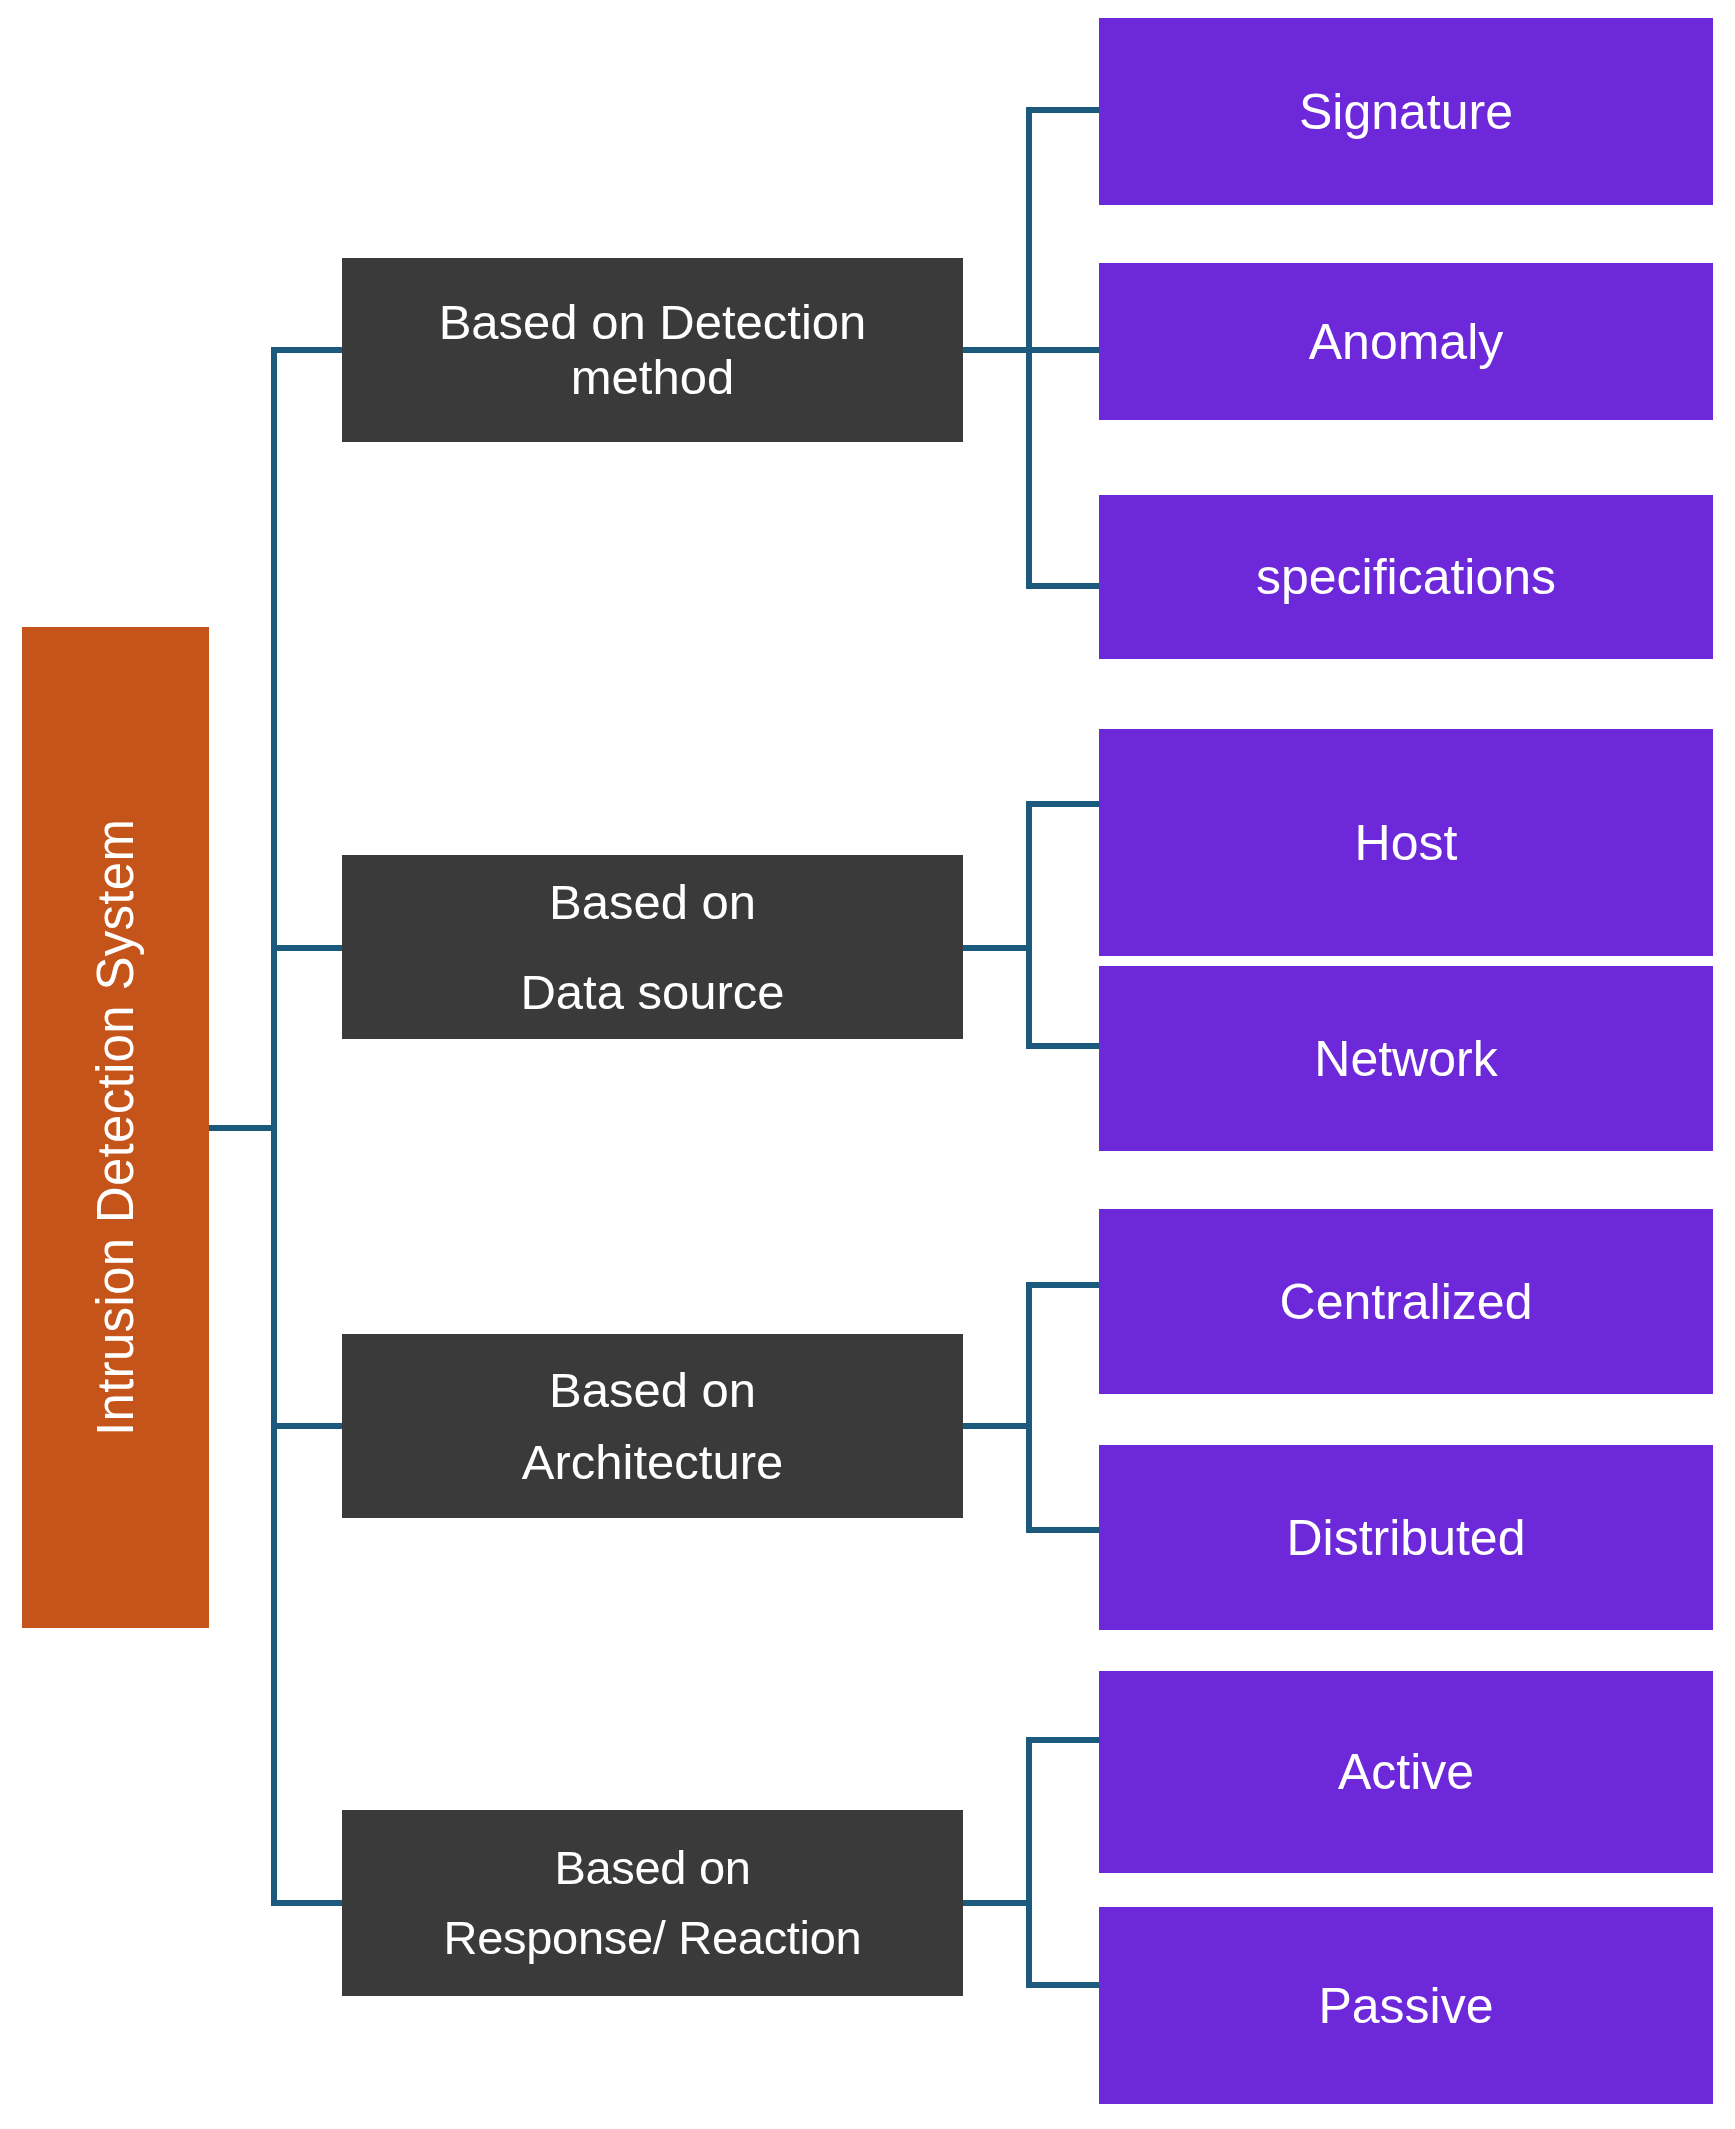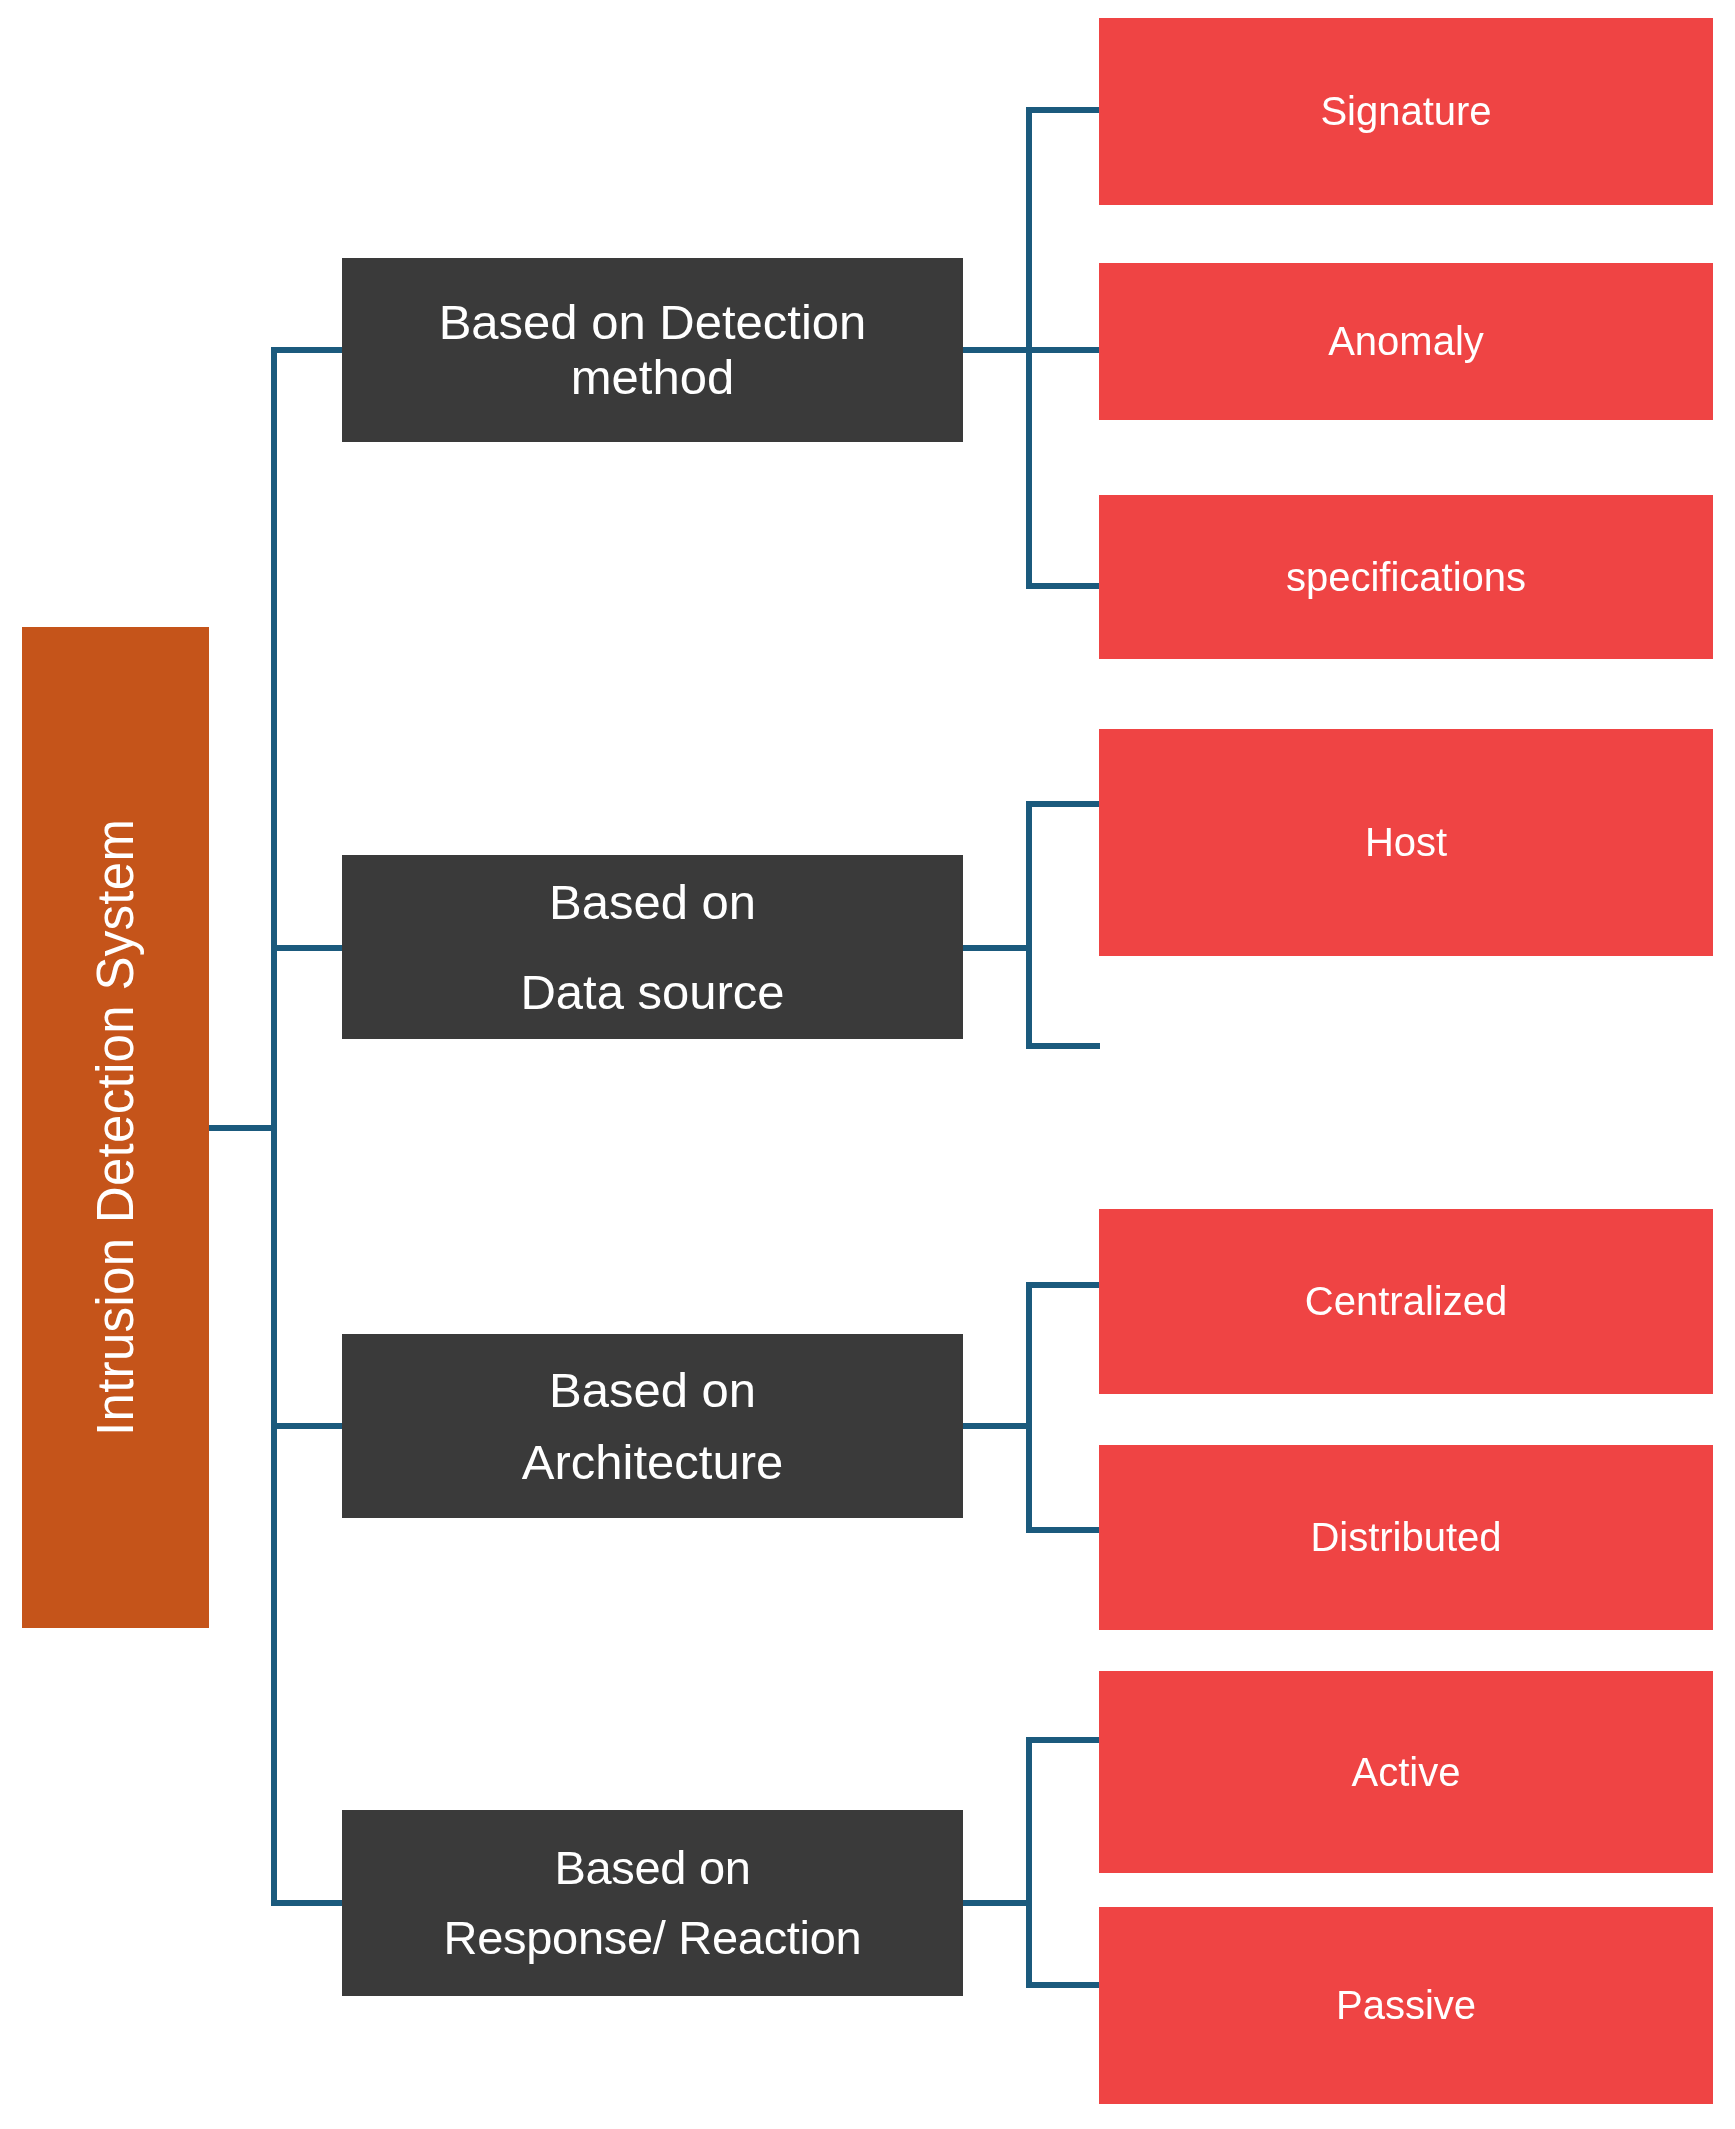--- a/index.html
+++ b/index.html
@@ -49,22 +49,22 @@
   .cat-node .lines {
     display: block;
     width: 100%;
   }
   .cat-node .line-1 { display: block; }
   .cat-node .line-2 { display: block; }
   .cat-tight { font-size: 49px; }
   .cat-wide   { font-size: 47px; letter-spacing: -0.3px; }
 
   .leaf-node {
-    background: #ef4444;
-    font-size: 40px;
+    background: #6d28d9;
+    font-size: 50px;
     padding: 4px 12px;
   }
   .leaf-two-line { line-height: 1.12; }
 
   
   .conn {
     position: absolute;
     background: #1B5A7D;
     z-index: 2;
   }
@@ -141,20 +141,21 @@
   <div class="node leaf-node" style="left:1099px; top:263px; width:614px; height:157px;">Anomaly</div>
 
   <div class="node leaf-node leaf-two-line" style="left:1099px; top:495px; width:614px; height:164px;">
     <span class="lines">
       <span class="line-2" style="display:block;">specifications</span>
     </span>
   </div>
 
   <div class="node leaf-node" style="left:1099px; top:729px; width:614px; height:227px;">Host</div>
 
+  <div class="node leaf-node" style="left:1099px; top:966px; width:614px; height:185px;">Network</div>
 
   <div class="node leaf-node" style="left:1099px; top:1209px; width:614px; height:185px;">Centralized</div>
 
   <div class="node leaf-node" style="left:1099px; top:1445px; width:614px; height:185px;">Distributed</div>
 
   <div class="node leaf-node" style="left:1099px; top:1671px; width:614px; height:202px;">Active</div>
 
   <div class="node leaf-node" style="left:1099px; top:1907px; width:614px; height:197px;">Passive</div>
 
 </div>

